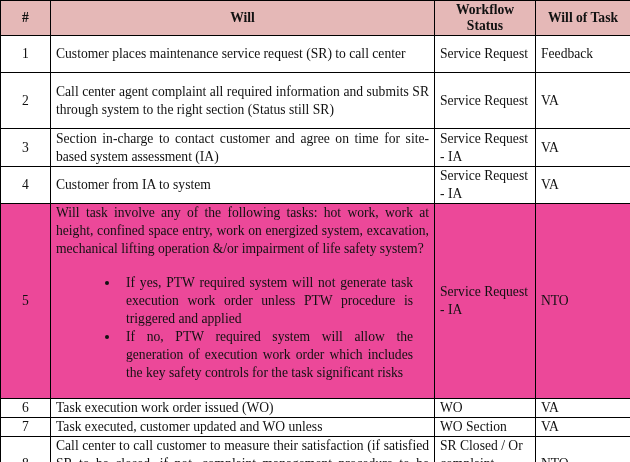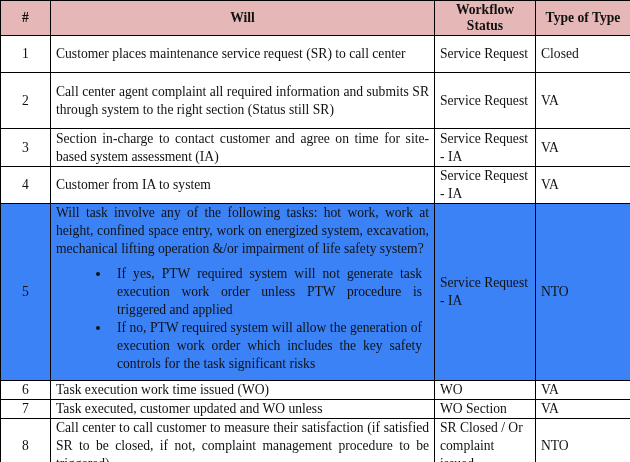--- a/index.html
+++ b/index.html
@@ -20,47 +20,47 @@
     line-height: 18px;
   }
   table.wf th {
     background: #e5b8b7;
     font-weight: bold;
     text-align: center;
     line-height: 16px;
   }
   td.num { text-align: center; }
   td.task { text-align: justify; }
-  tr.shaded td { background: #3b82f6; }
-  ul.bul { margin: 7px; padding-left: 48px; }
+  tr.shaded td { background: #ec4899; }
+  ul.bul { margin: 16px; padding-left: 48px; }
   ul.bul li { list-style: disc; padding-left: 6px; }
   .tight td { line-height: 15px; }
 </style>
 </head>
 <body>
 
 <table class="wf">
   <colgroup>
     <col style="width:50px">
     <col style="width:384px">
     <col style="width:101px">
     <col style="width:95px">
   </colgroup>
   <tbody>
       <tr style="height:35px">
     <th>#</th>
     <th>Will</th>
     <th>Workflow Status</th>
-    <th>Type of Type</th>
+    <th>Will of Task</th>
   </tr>
   <tr style="height:37px">
     <td class="num">1</td>
     <td class="task">Customer places maintenance service request (SR) to call center</td>
     <td>Service Request</td>
-    <td>Closed</td>
+    <td>Feedback</td>
   </tr>
   <tr style="height:56px">
     <td class="num">2</td>
     <td class="task">Call center agent complaint all required information and submits SR through system to the right section (Status still SR)</td>
     <td>Service Request</td>
     <td>VA</td>
   </tr>
   <tr style="height:38px">
     <td class="num">3</td>
     <td class="task">Section in-charge to contact customer and agree on time for site-based system assessment (IA)</td>
@@ -80,21 +80,21 @@
       <ul class="bul">
         <li>If yes, PTW required system will not generate task execution work order unless PTW procedure is triggered and applied</li>
         <li>If no, PTW required system will allow the generation of execution work order which includes the key safety controls for the task significant risks</li>
       </ul>
     </td>
     <td>Service Request - IA</td>
     <td>NTO</td>
   </tr>
   <tr class="tight" style="height:17px">
     <td class="num">6</td>
-    <td class="task">Task execution work time issued (WO)</td>
+    <td class="task">Task execution work order issued (WO)</td>
     <td>WO</td>
     <td>VA</td>
   </tr>
   <tr class="tight" style="height:16px">
     <td class="num">7</td>
     <td class="task">Task executed, customer updated and WO unless</td>
     <td>WO Section</td>
     <td>VA</td>
   </tr>
   <tr style="height:54px">

